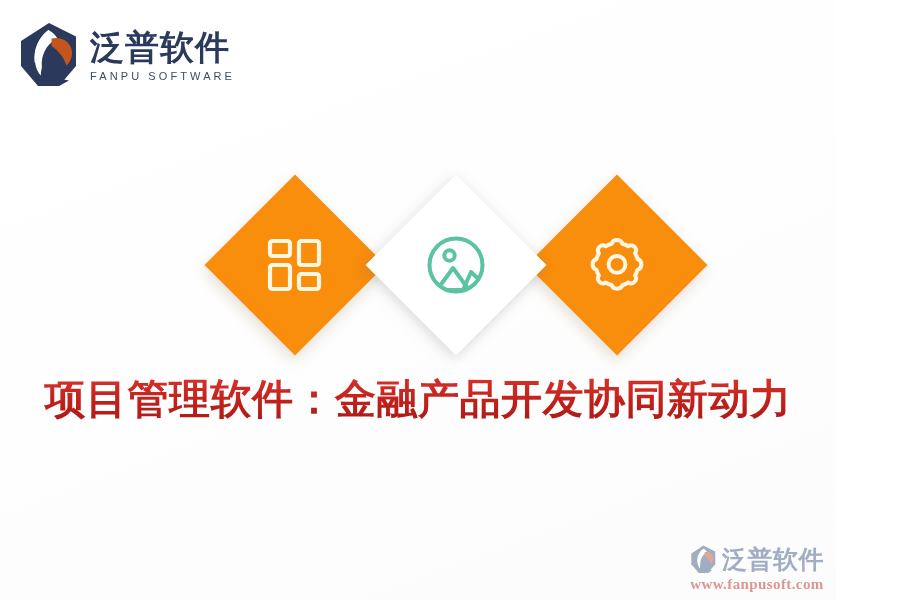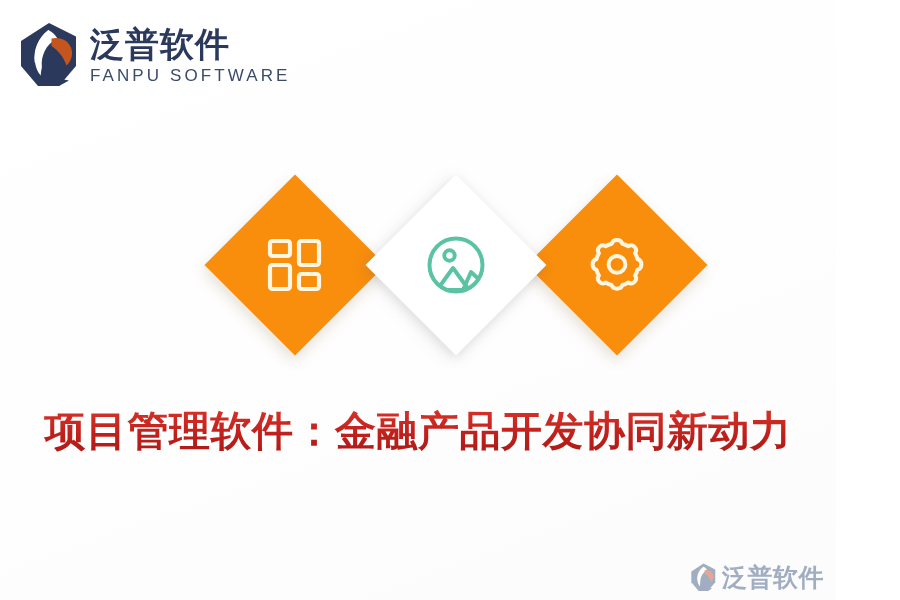--- a/index.html
+++ b/index.html
@@ -45,21 +45,21 @@
   }
   #brand-logo .cn {
     font-size: 34px;
     font-weight: 700;
     letter-spacing: 1px;
     color: #2b3a5c;
     line-height: 1.05;
     white-space: nowrap;
   }
   #brand-logo .en {
-    font-size: 17px;
+    font-size: 11px;
     font-weight: 400;
     letter-spacing: 3.1px;
     color: #3c4b68;
     line-height: 1.1;
     margin-top: 4px;
     white-space: nowrap;
   }
 
   
   #diamond-cluster {
@@ -107,21 +107,21 @@
     background: #ffffff;
     box-shadow: 0 4px 16px rgba(120, 120, 120, 0.16), 2px 3px 10px rgba(100,100,100,0.10);
     z-index: 3;
   }
 
   
   #headline {
     position: absolute;
     left: 0;
     right: 0;
-    top: 406px;
+    top: 374px;
     text-align: center;
     font-size: 41px;
     font-weight: 700;
     letter-spacing: 0.5px;
     line-height: 1.25;
     color: #C7211C;
     background: linear-gradient(180deg, #D9342B 0%, #C0201B 55%, #A81A16 100%);
     -webkit-background-clip: text;
     background-clip: text;
     -webkit-text-fill-color: transparent;
@@ -280,15 +280,16 @@
         <path d="M31 8.5 C20 16 15.5 28 17 40 C18 48.5 22.5 55 29 58.5
                  C23 50 22 39 26.5 29.5 C29 24 33.5 19.5 39.5 16.5
                  C37 12.5 34.2 10 31 8.5 Z" fill="#ffffff"></path>
         <path d="M33.5 16.5 C42 14.5 50 18 53 25.5 C55.5 32 53.5 39 48.5 43.5
                  C46 36 41 29 33.5 24 Z" fill="#e0a08f"></path>
         <path d="M25 42 C31 51 40 57 51 58.5 L41 64 L24.5 64
                  C22 57.5 22.2 49.5 25 42 Z" fill="#9aa7bd"></path>
       </svg>
       <div class="wm-cn">泛普软件</div>
     </div>
+    <div class="wm-url">www.fanpusoft.com</div>
   </div>
 
 </div>
 
 </body></html>

